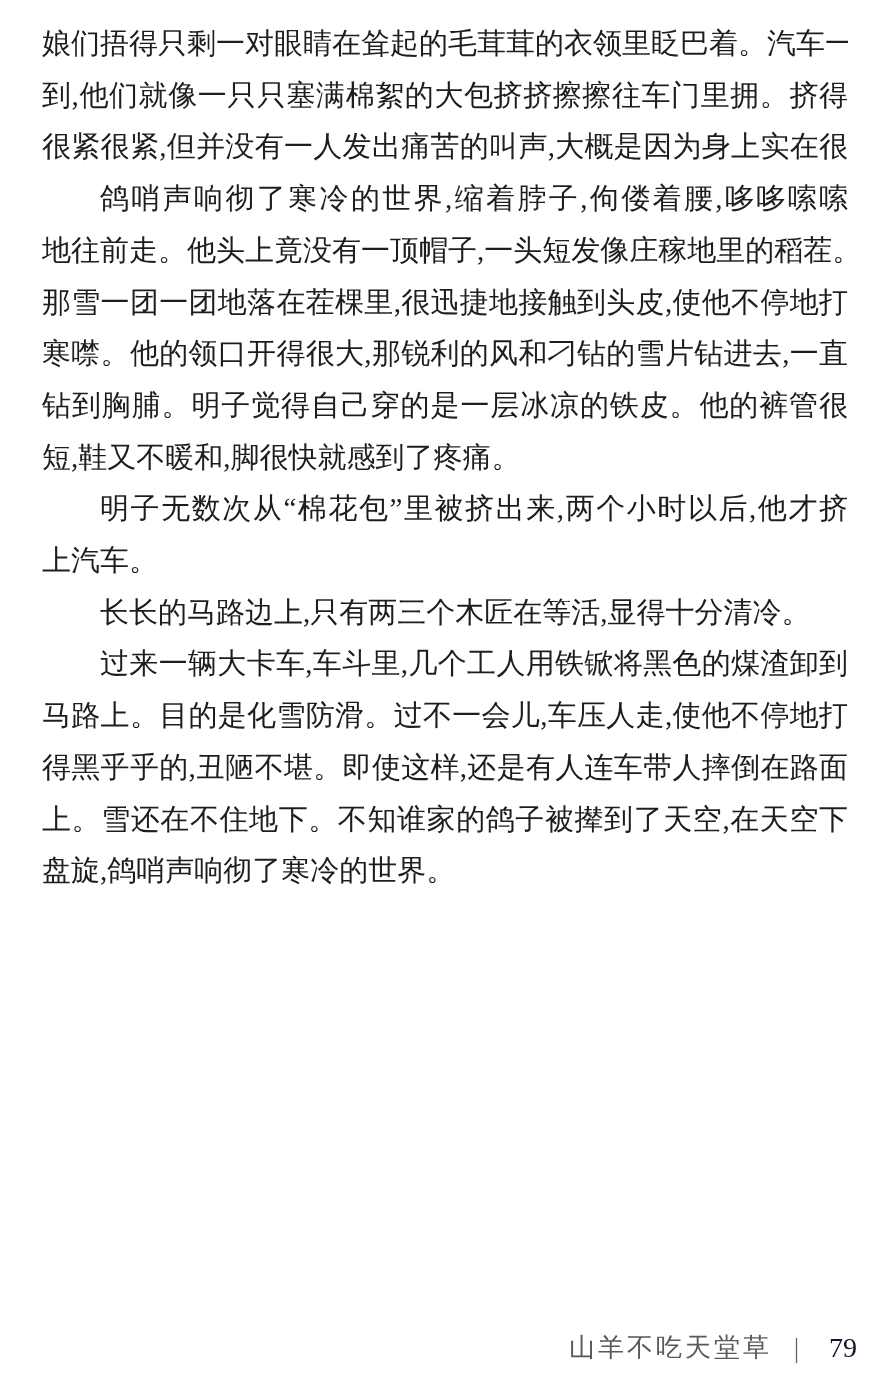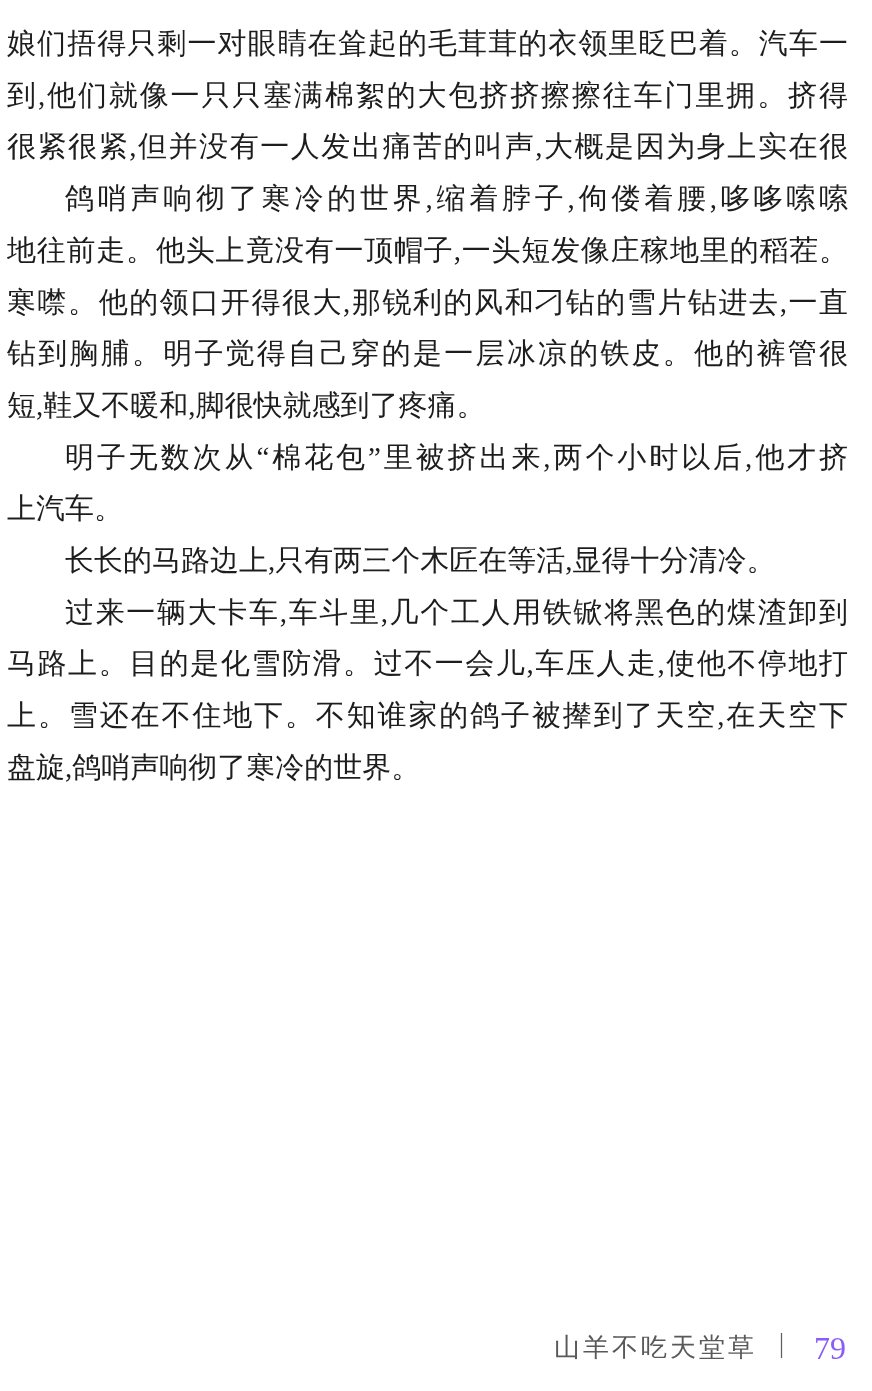--- a/index.html
+++ b/index.html
@@ -10,21 +10,21 @@
   .page {
     position: relative;
     width: 872px;
     height: 1391px;
     background: #ffffff;
     overflow: hidden;
     font-family: "Liberation Serif", "DejaVu Serif", serif;
     color: #1d1d1d;
   }
   .text-block {
-    padding: 18px 24px 0 7px;
+    padding: 18px 24px 0 42px;
     font-size: 29px;
     line-height: 51.7px;
   }
   .para {
     margin: 0;
   }
   .line {
     white-space: nowrap;
     text-align: justify;
     text-align-last: justify;
@@ -32,72 +32,75 @@
   }
   .line.indent {
     padding-left: 58px; 
   }
   .line.last {
     text-align-last: left;
   }
   .footer {
     position: absolute;
     top: 1330px;
-    right: 26px;
+    right: 15px;
     display: flex;
+    align-items: center;
   }
   .book-title {
     color: #595959;
     font-size: 26px;
     letter-spacing: 3px;
   }
   .divider {
     color: #5f5f5f;
     font-size: 25px;
     margin: 0 30px 0 22px;
     transform: scaleY(1.1);
   }
   .page-num {
-    color: #8b5cf6;
-    font-size: 32px;
+    color: #0f172a;
+    font-size: 28px;
   }
 </style>
 </head>
 <body>
 
 <div class="page">
   <div class="text-block">
 
     <div class="para">
       <div class="line">娘们捂得只剩一对眼睛在耸起的毛茸茸的衣领里眨巴着。汽车一</div>
       <div class="line">到,他们就像一只只塞满棉絮的大包挤挤擦擦往车门里拥。挤得</div>
       <div class="line">很紧很紧,但并没有一人发出痛苦的叫声,大概是因为身上实在很</div>
     </div>
 
     <div class="para">
       <div class="line indent">鸽哨声响彻了寒冷的世界,缩着脖子,佝偻着腰,哆哆嗦嗦</div>
       <div class="line">地往前走。他头上竟没有一顶帽子,一头短发像庄稼地里的稻茬。</div>
+      <div class="line">那雪一团一团地落在茬棵里,很迅捷地接触到头皮,使他不停地打</div>
       <div class="line">寒噤。他的领口开得很大,那锐利的风和刁钻的雪片钻进去,一直</div>
       <div class="line">钻到胸脯。明子觉得自己穿的是一层冰凉的铁皮。他的裤管很</div>
       <div class="line last">短,鞋又不暖和,脚很快就感到了疼痛。</div>
     </div>
 
     <div class="para">
       <div class="line indent">明子无数次从“棉花包”里被挤出来,两个小时以后,他才挤</div>
       <div class="line last">上汽车。</div>
     </div>
 
     <div class="para">
       <div class="line indent last">长长的马路边上,只有两三个木匠在等活,显得十分清冷。</div>
     </div>
 
 
     <div class="para">
       <div class="line indent">过来一辆大卡车,车斗里,几个工人用铁锨将黑色的煤渣卸到</div>
       <div class="line">马路上。目的是化雪防滑。过不一会儿,车压人走,使他不停地打</div>
+      <div class="line">得黑乎乎的,丑陋不堪。即使这样,还是有人连车带人摔倒在路面</div>
       <div class="line">上。雪还在不住地下。不知谁家的鸽子被撵到了天空,在天空下</div>
       <div class="line last">盘旋,鸽哨声响彻了寒冷的世界。</div>
     </div>
 
 
   </div>
 
   <div class="footer">
     <span class="book-title">山羊不吃天堂草</span>
     <span class="divider">|</span>

